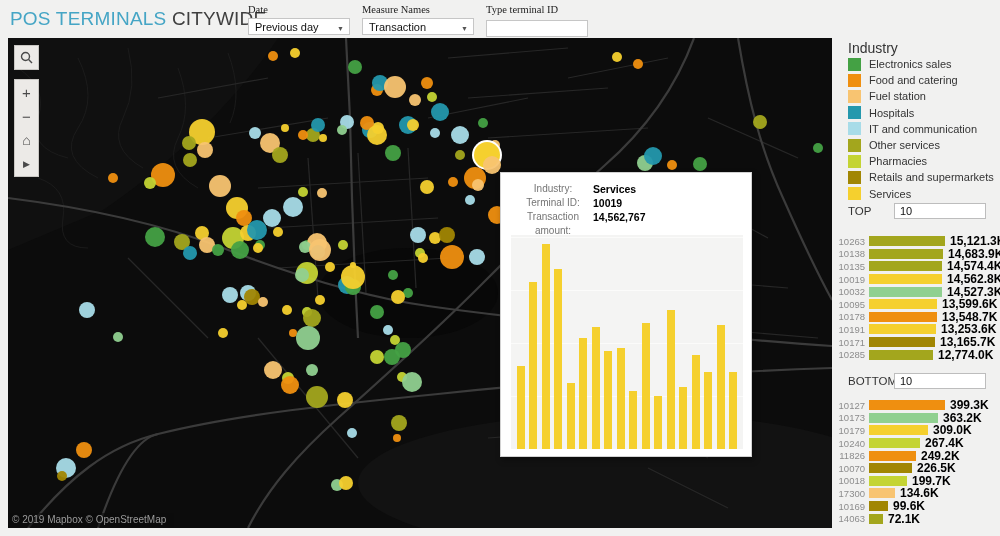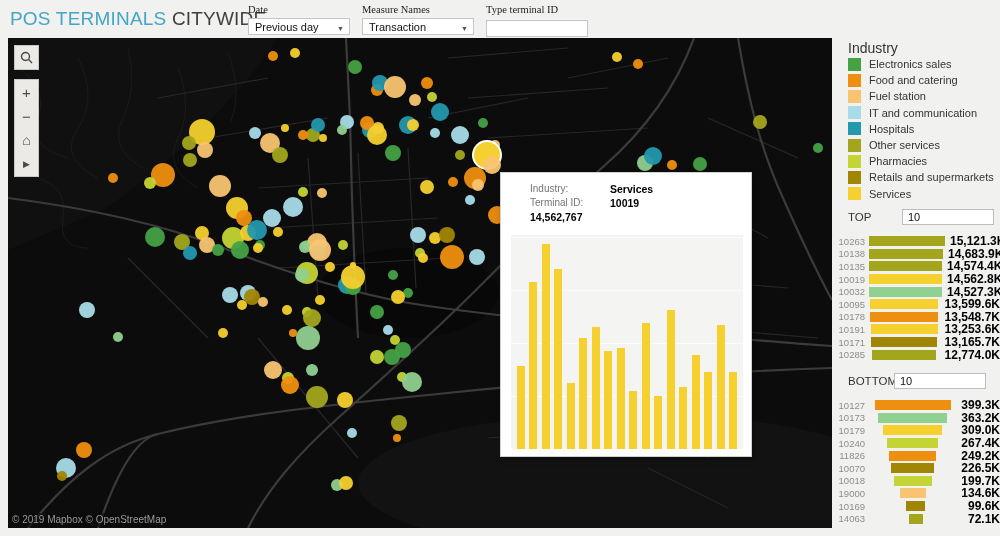--- a/index.html
+++ b/index.html
@@ -36,47 +36,47 @@
         font-size:15px;line-height:1;cursor:pointer;}
   .ctrl.small{font-size:9px;}
   .ctrl.home{font-size:14px;}
 
   .attribution{position:absolute;left:0;bottom:1px;font-size:10px;color:#9a9a9a;
                background:rgba(12,12,12,.6);padding:1px 8px 2px 4px;white-space:nowrap;}
 
   
   .tooltip{position:absolute;left:492px;top:134px;width:252px;height:285px;background:#fff;
            border:1px solid #d2d2d2;box-shadow:2px 3px 6px rgba(0,0,0,.35);box-sizing:border-box;}
-  .tt-rows{padding:9px 12px 0 29px;}
+  .tt-rows{padding:9px 12px 0 12px;text-align:center;}
   .tt-row{display:flex;line-height:14px;font-size:10px;}
   .tt-label{width:80px;color:#757575;flex:none;}
   .tt-value{color:#000;font-weight:700;font-size:10.5px;}
   .tt-chart{position:absolute;left:10px;top:62px;width:232px;height:214px;
             background:repeating-linear-gradient(to top,#f4f4f3 0px,#f4f4f3 52px,#fbfbfa 52px,#fbfbfa 53px);
             display:flex;align-items:flex-end;justify-content:space-between;padding:0 6px;box-sizing:border-box;}
   .tt-bar{width:8px;}
 
   
   .sidebar{position:absolute;left:838px;top:38px;width:162px;height:490px;}
   .legend-title{position:absolute;left:10px;top:2px;font-size:14px;color:#333;}
   .legend{position:absolute;left:10px;top:18px;}
   .leg-item{display:flex;align-items:center;height:16.2px;}
   .leg-swatch{width:13px;height:13px;margin-right:8px;flex:none;}
   .leg-label{font-size:11px;color:#333;white-space:nowrap;}
 
   .sec-head{position:absolute;left:10px;width:146px;height:17px;display:flex;align-items:center;}
   .sec-label{font-size:11.5px;color:#333;width:46px;flex:none;}
   .sec-input{width:92px;height:16px;background:#fff;border:1px solid #bdbdbd;font-size:11px;color:#111;
              padding:0 5px;box-sizing:border-box;font-family:"Liberation Sans",sans-serif;}
-  .head-top{top:170px;justify-content:space-between;}
+  .head-top{top:164px;}
   .head-bottom{top:334px;}
   .rows{position:absolute;left:0;width:162px;}
   .rows-top{top:197px;}
   .rows-bottom{top:361px;}
-  .crow{display:flex;align-items:center;height:12.6px;justify-content:space-between;}
+  .crow{display:flex;align-items:center;height:12.6px;}
   .rid{width:27px;flex:none;text-align:right;font-size:9.5px;color:#8c8c8c;padding-right:4px;}
   .rbar{height:10px;flex:none;}
   .rval{margin-left:5px;font-size:12px;font-weight:700;color:#000;white-space:nowrap;}
 </style>
 </head>
 <body>
 
 <div class="app">
 
   <div class="header">
@@ -311,20 +311,21 @@
       <div class="tt-rows" id="tt-rows">
           <div class="tt-row">
             <span class="tt-label">Industry:</span>
             <span class="tt-value">Services</span>
           </div>
           <div class="tt-row">
             <span class="tt-label">Terminal ID:</span>
             <span class="tt-value">10019</span>
           </div>
           <div class="tt-row">
+            <span class="tt-label">Transaction amount:</span>
             <span class="tt-value">14,562,767</span>
           </div>
         </div>
       <div class="tt-chart" id="tt-chart">
           <div class="tt-bar" style="height: 39%; background: rgb(245, 208, 46);"></div>
           <div class="tt-bar" style="height: 78%; background: rgb(245, 208, 46);"></div>
           <div class="tt-bar" style="height: 96%; background: rgb(245, 208, 46);"></div>
           <div class="tt-bar" style="height: 84%; background: rgb(245, 208, 46);"></div>
           <div class="tt-bar" style="height: 31%; background: rgb(245, 208, 46);"></div>
           <div class="tt-bar" style="height: 52%; background: rgb(245, 208, 46);"></div>
@@ -355,26 +356,26 @@
         </div>
         <div class="leg-item">
           <span class="leg-swatch" style="background: rgb(239, 143, 16);"></span>
           <span class="leg-label">Food and catering</span>
         </div>
         <div class="leg-item">
           <span class="leg-swatch" style="background: rgb(248, 196, 113);"></span>
           <span class="leg-label">Fuel station</span>
         </div>
         <div class="leg-item">
+          <span class="leg-swatch" style="background: rgb(36, 152, 173);"></span>
+          <span class="leg-label">Hospitals</span>
+        </div>
+        <div class="leg-item">
           <span class="leg-swatch" style="background: rgb(168, 220, 232);"></span>
           <span class="leg-label">IT and communication</span>
-        </div>
-        <div class="leg-item">
-          <span class="leg-swatch" style="background: rgb(36, 152, 173);"></span>
-          <span class="leg-label">Hospitals</span>
         </div>
         <div class="leg-item">
           <span class="leg-swatch" style="background: rgb(163, 166, 29);"></span>
           <span class="leg-label">Other services</span>
         </div>
         <div class="leg-item">
           <span class="leg-swatch" style="background: rgb(196, 212, 52);"></span>
           <span class="leg-label">Pharmacies</span>
         </div>
         <div class="leg-item">
@@ -478,21 +479,21 @@
           <span class="rid">10070</span>
           <span class="rbar" style="width: 43px; background: rgb(161, 134, 3);"></span>
           <span class="rval">226.5K</span>
         </div>
         <div class="crow">
           <span class="rid">10018</span>
           <span class="rbar" style="width: 38px; background: rgb(196, 212, 52);"></span>
           <span class="rval">199.7K</span>
         </div>
         <div class="crow">
-          <span class="rid">19000</span>
+          <span class="rid">17300</span>
           <span class="rbar" style="width: 26px; background: rgb(248, 196, 113);"></span>
           <span class="rval">134.6K</span>
         </div>
         <div class="crow">
           <span class="rid">10169</span>
           <span class="rbar" style="width: 19px; background: rgb(161, 134, 3);"></span>
           <span class="rval">99.6K</span>
         </div>
         <div class="crow">
           <span class="rid">14063</span>

